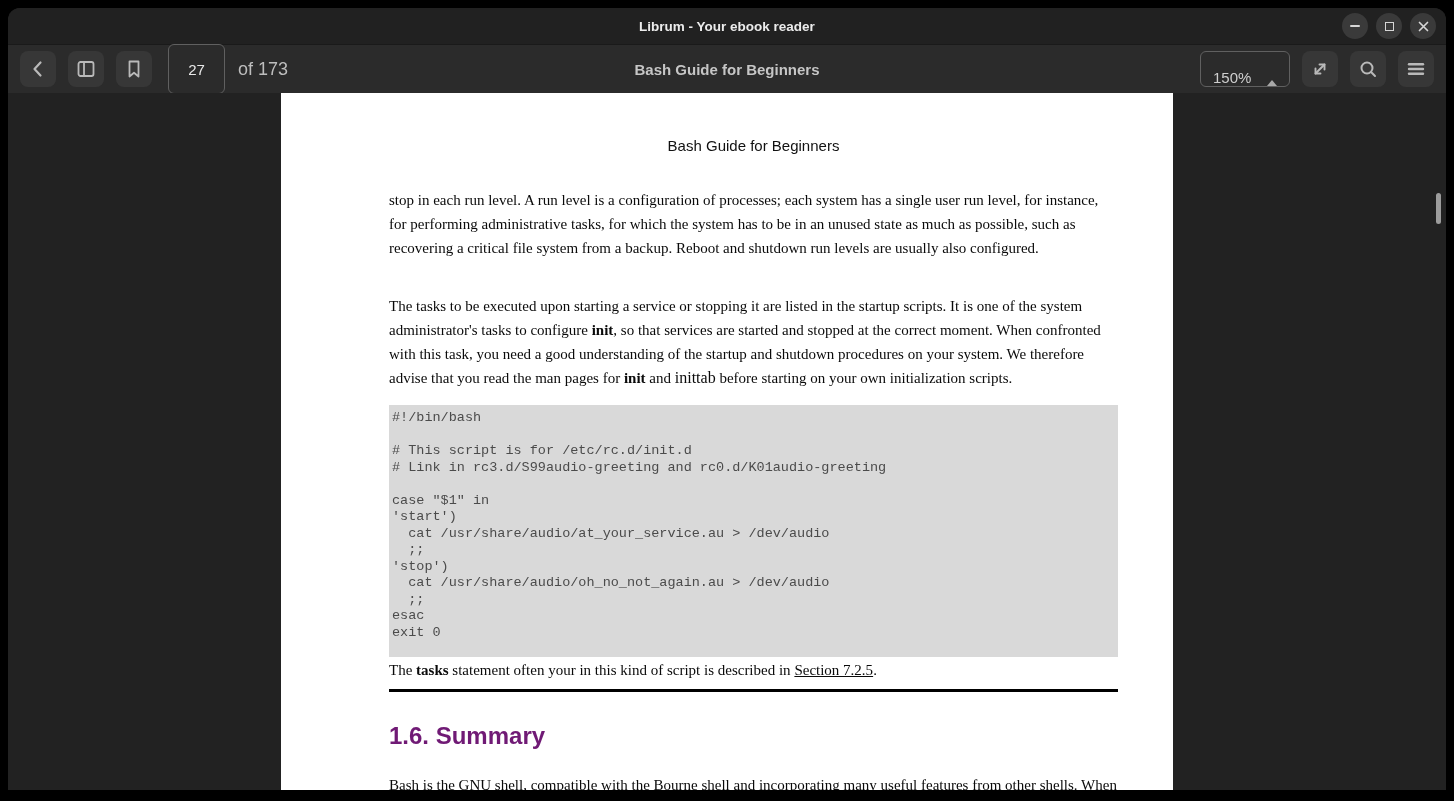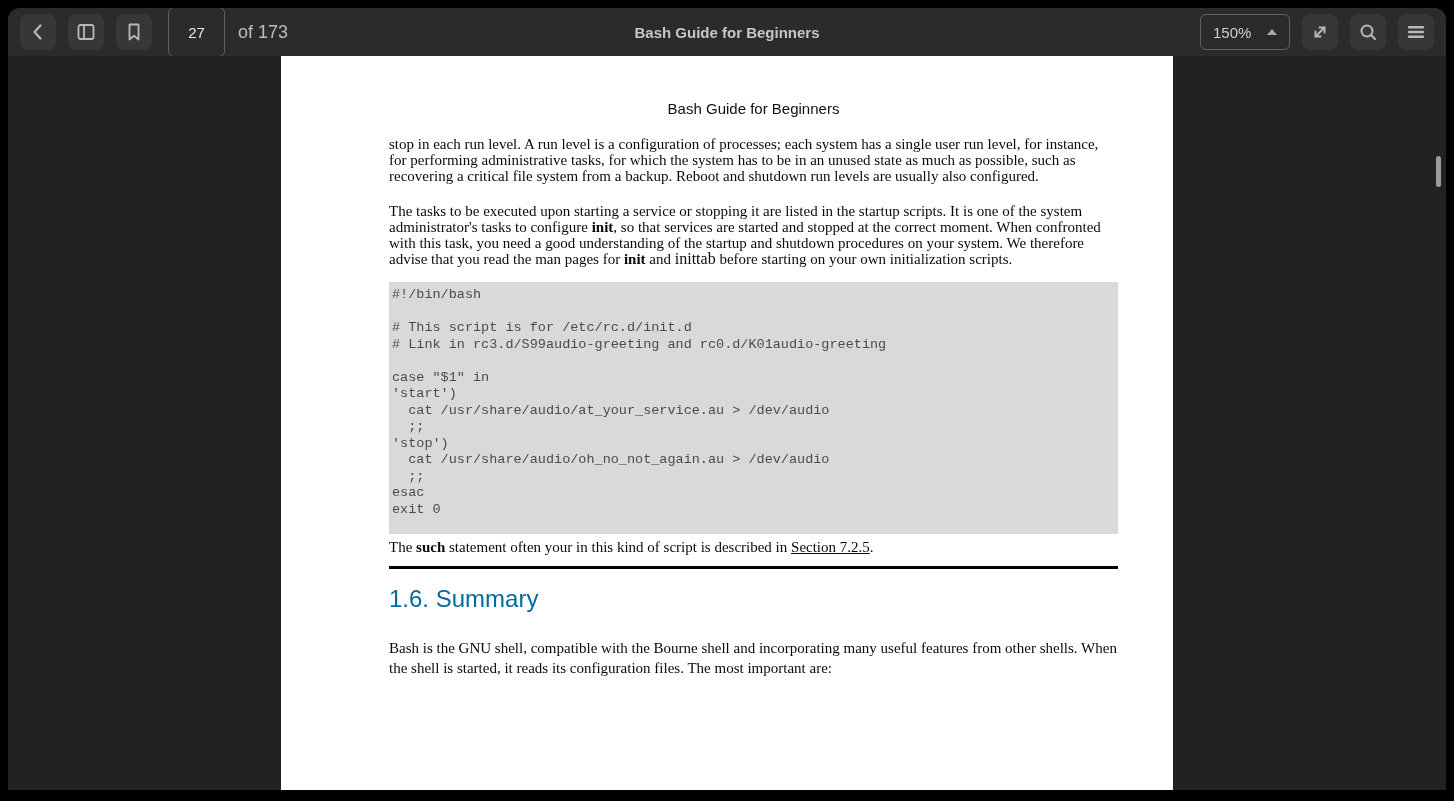--- a/index.html
+++ b/index.html
@@ -31,61 +31,77 @@
   .tb-btn svg { display: block; }
   .page-input { width: 57px; height: 50px; margin-left: 16px; border-radius: 6px;
                 border: 1px solid #606060; background: transparent; color: #e8e8e8;
                 font-size: 15px; font-family: "Liberation Sans", sans-serif;
                 text-align: center; outline: none; flex: none; }
   .page-count { margin-left: 13px; color: #bdbdbd; font-size: 18px; flex: none; }
   .tb-title { position: absolute; left: 0; right: 0; text-align: center;
               font-size: 15px; font-weight: bold; color: #c6c6c6; pointer-events: none; }
   .tb-right { margin-left: auto; display: flex; align-items: center; z-index: 1; }
   .zoom-box { width: 90px; height: 36px; border: 1px solid #606060; border-radius: 6px;
-              display: flex; align-items: center; padding: 0 12px; color: #cfcfcf;
+              display: flex; align-items: flex-end; padding: 0 12px; color: #cfcfcf;
               font-size: 15px; }
   .zoom-caret { margin-left: auto; width: 0; height: 0;
                 border-left: 5px solid transparent; border-right: 5px solid transparent;
                 border-bottom: 6px solid #a8a8a8; }
   .tb-right .tb-btn { margin-left: 12px; }
 
   
   .content { flex: 1 1 auto; background: #222222; position: relative; overflow: hidden; }
   .page { width: 892px; height: 100%; margin: 0 auto; background: #ffffff;
           padding: 0 55px 0 108px; overflow: hidden; color: #0a0a0a; }
   .scroll-thumb { position: absolute; right: 5px; top: 100px; width: 5px; height: 31px;
                   background: #9c9c9c; border-radius: 3px; }
 
   .doc-header { margin-top: 44px; text-align: center;
                 font-family: "Liberation Sans", sans-serif; font-size: 15px; color: #111; }
-  .para { margin-top: 19px; font-family: "Liberation Serif", serif;
-          font-size: 15px; line-height: 16px; }
+  .para { margin-top: 34px; font-family: "Liberation Serif", serif;
+          font-size: 15px; line-height: 24px; }
   .para-example { margin-top: 19px; font-family: "Liberation Serif", serif;
                   font-size: 15px; line-height: 20px; }
   .code-block { margin-top: 15px; background: #d9d9d9; color: #4b4b4b;
                 font-family: "Liberation Mono", monospace; font-size: 13.5px;
                 line-height: 16.5px; padding: 5px 4px 16px 3px; white-space: pre; }
   .case-note { margin-top: 3px; font-family: "Liberation Serif", serif;
                font-size: 15px; line-height: 20px; }
   .rule { margin-top: 9px; height: 3px; background: #000; border: none; }
-  .section-heading { margin-top: 16px; font-family: "Liberation Sans", sans-serif;
-                     font-size: 24px; font-weight: normal; color: #0369a1; line-height: 28px; }
+  .section-heading { margin-top: 30px; font-family: "Liberation Sans", sans-serif;
+                     font-size: 24px; font-weight: bold; color: #701a75; line-height: 28px; }
   .summary-para { margin-top: 25px; font-family: "Liberation Serif", serif;
                   font-size: 15px; line-height: 20px; }
 
   .seg-n { }
   .seg-b { font-weight: bold; }
   .seg-m { font-family: Liberation Serif, serif; font-size: 16px; }
   .seg-u { text-decoration: underline; }
 </style>
 </head>
 <body>
 
 <div class="window">
 
+  <div class="titlebar">
+    <span class="titlebar-title">Librum - Your ebook reader</span>
+    <div class="win-controls">
+      <div class="win-btn">
+        <span class="ic-min"></span>
+      </div>
+      <div class="win-btn">
+        <span class="ic-max"></span>
+      </div>
+      <div class="win-btn">
+        <svg width="11" height="11" viewBox="0 0 11 11">
+          <path d="M1.5 1.5 L9.5 9.5 M9.5 1.5 L1.5 9.5" stroke="#d6d6d6" stroke-width="1.7" stroke-linecap="round"></path>
+        </svg>
+      </div>
+    </div>
+  </div>
 
   <div class="toolbar">
     <div class="tb-btn">
       <svg width="24" height="24" viewBox="0 0 24 24">
         <polyline points="14.5,5.5 8.5,12 14.5,18.5" fill="none" stroke="#b9b9b9" stroke-width="2.2" stroke-linecap="round" stroke-linejoin="round"></polyline>
       </svg>
     </div>
     <div class="tb-btn">
       <svg width="24" height="24" viewBox="0 0 24 24">
         <rect x="4.5" y="5" width="15" height="14" rx="2" fill="none" stroke="#b9b9b9" stroke-width="1.8"></rect>
@@ -147,21 +163,21 @@
 case "$1" in
 'start')
   cat /usr/share/audio/at_your_service.au &gt; /dev/audio
   ;;
 'stop')
   cat /usr/share/audio/oh_no_not_again.au &gt; /dev/audio
   ;;
 esac
 exit 0</pre>
 
-      <p class="case-note"><span class="seg-n">The </span><span class="seg-b">such</span><span class="seg-n"> statement often your in this kind of script is described in </span><span class="seg-u">Section 7.2.5</span><span class="seg-n">.</span></p>
+      <p class="case-note"><span class="seg-n">The </span><span class="seg-b">tasks</span><span class="seg-n"> statement often your in this kind of script is described in </span><span class="seg-u">Section 7.2.5</span><span class="seg-n">.</span></p>
 
       <hr class="rule">
 
       <h2 class="section-heading">1.6. Summary</h2>
 
       <p class="summary-para">Bash is the GNU shell, compatible with the Bourne shell and incorporating many useful features from other shells. When the shell is started, it reads its configuration files. The most important are:</p>
     </div>
     <div class="scroll-thumb"></div>
   </div>
 

